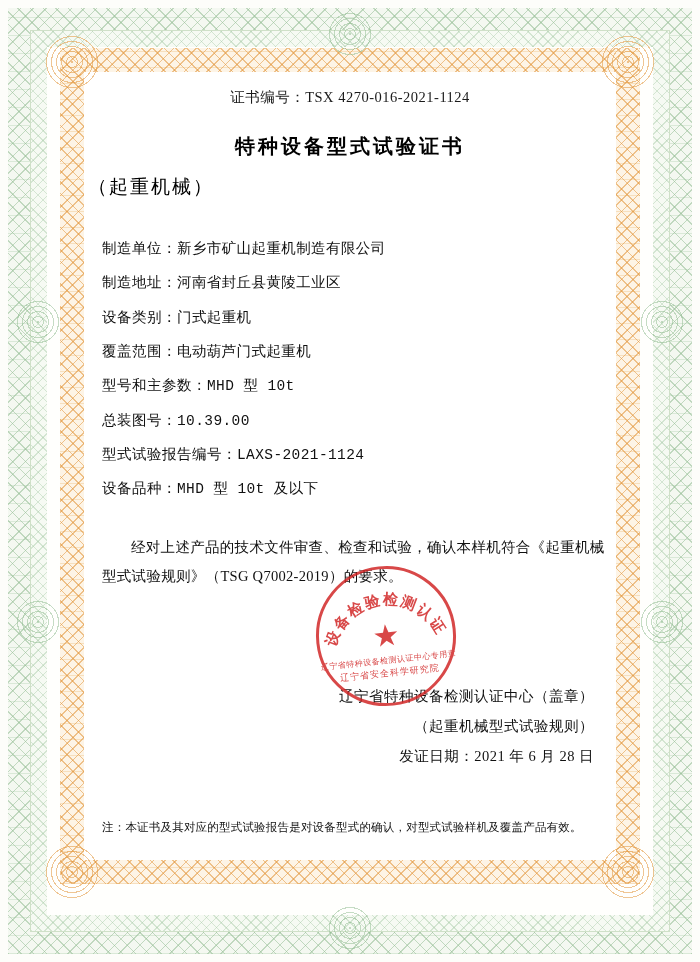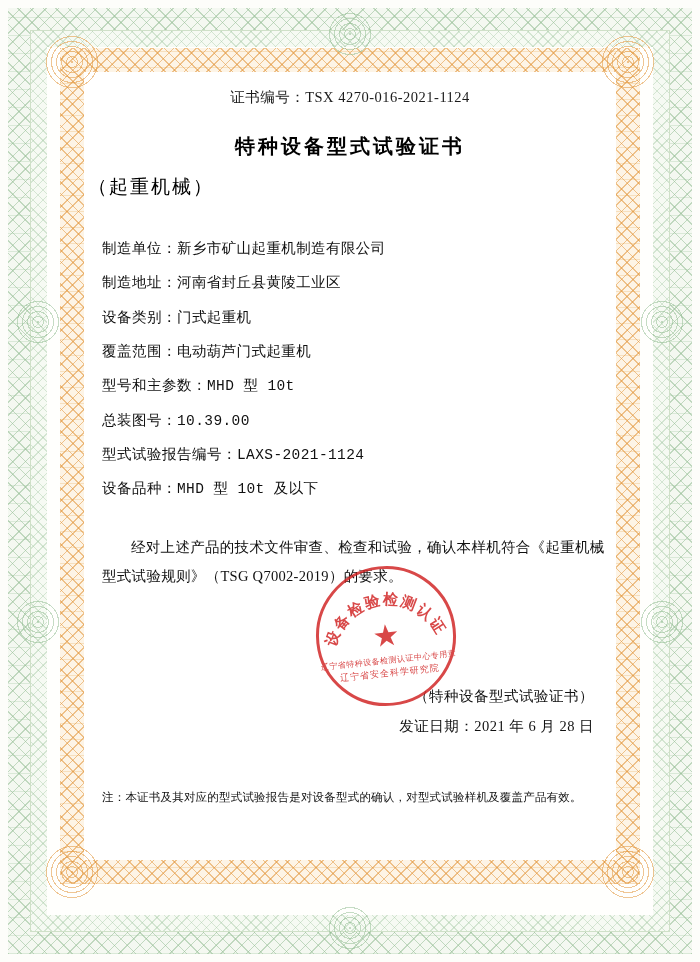--- a/index.html
+++ b/index.html
@@ -319,21 +319,22 @@
         <span class="field-label">型式试验报告编号：</span><span class="field-value">LAXS-2021-1124</span>
       </div>
       <div class="field-row">
         <span class="field-label">设备品种：</span><span class="field-value">MHD 型 10t 及以下</span>
       </div>
     </div>
 
     <div class="paragraph">经对上述产品的技术文件审查、检查和试验，确认本样机符合《起重机械型式试验规则》（TSG Q7002-2019）的要求。</div>
 
     <div class="signature-block">
-      <div class="sig-line">（特种设备型式试验证书）</div>
+      <div class="sig-line">辽宁省特种设备检测认证中心（盖章）</div>
+      <div class="sig-line">（起重机械型式试验规则）</div>
       <div class="sig-line">
         <span>发证日期：</span><span>2021 年 6 月 28 日</span>
       </div>
     </div>
 
     <div class="note">注：本证书及其对应的型式试验报告是对设备型式的确认，对型式试验样机及覆盖产品有效。</div>
   </div>
 
   <div class="seal">
     <div class="seal-ring"></div>

